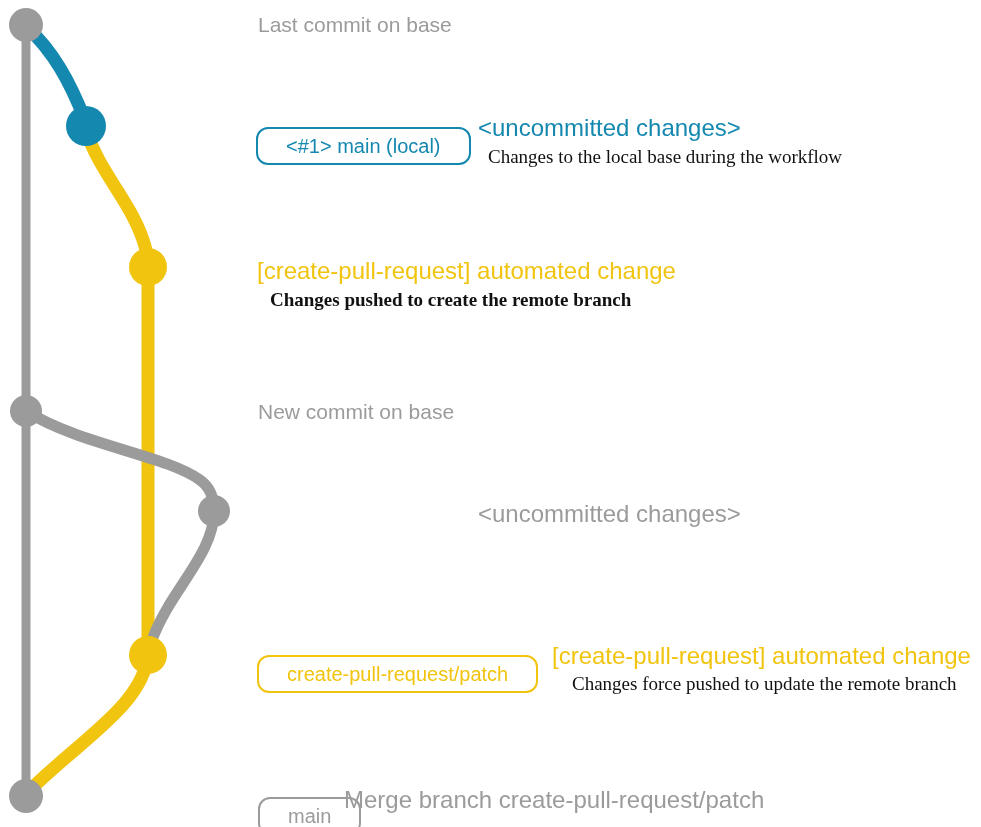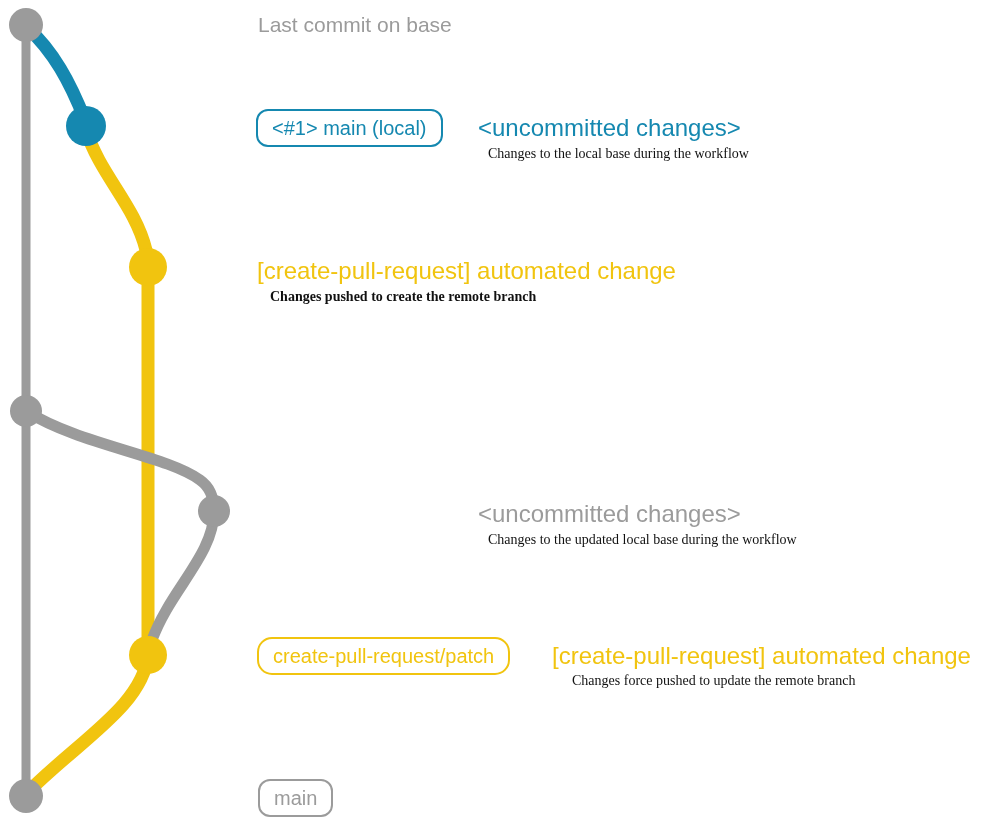--- a/index.html
+++ b/index.html
@@ -19,30 +19,31 @@
   .dot-gray{fill:var(--c-gray);}
   .dot-blue{fill:var(--c-blue);}
   .dot-yellow{fill:var(--c-yellow);}
 
   .note{position:absolute; font-size:21px; color:var(--c-gray); white-space:nowrap;}
   .title{position:absolute; font-size:24px; white-space:nowrap;}
   .title.blue{color:var(--c-blue);}
   .title.yellow{color:var(--c-yellow);}
   .title.gray{color:var(--c-gray);}
   .desc{
-    position:absolute; font-family:"Liberation Serif", serif; font-size:14px;
+    position:absolute; font-family:"Liberation Serif", serif; font-size:19px;
     color:var(--c-ink); white-space:nowrap;
   }
   .badge{
     position:absolute; display:inline-block; font-size:20px; line-height:1.3;
-    padding:4px 14px; border:2px solid; border-radius:12px; white-space:nowrap;
+    padding:4px 28px; border:2px solid; border-radius:12px; white-space:nowrap;
     background:var(--c-background);
+    margin-top:18px;
   }
   .badge.blue{color:var(--c-blue); border-color:var(--c-blue);}
-  .badge.yellow{color:var(--c-yellow); border-color:var(--c-yellow);border-radius:15px;}
+  .badge.yellow{color:var(--c-yellow); border-color:var(--c-yellow);}
   .badge.gray{color:var(--c-gray); border-color:var(--c-gray);}
 
   
   #r0-title{left:258px; top:13px;}
   #r1-badge{left:256px; top:109px;}
   #r1-title{left:478px; top:114px;}
   #r1-desc{left:488px; top:146px;}
   #r2-title{left:257px; top:257px;}
   #r2-desc{left:270px; top:289px;font-weight:bold;}
   #r3-title{left:258px; top:400px;}
@@ -81,23 +82,24 @@
 
   <div class="note" id="r0-title">Last commit on base</div>
 
   <div class="badge blue" id="r1-badge">&lt;#1&gt; main (local)</div>
   <div class="title blue" id="r1-title">&lt;uncommitted changes&gt;</div>
   <div class="desc" id="r1-desc">Changes to the local base during the workflow</div>
 
   <div class="title yellow" id="r2-title">[create-pull-request] automated change</div>
   <div class="desc" id="r2-desc">Changes pushed to create the remote branch</div>
 
+  <div class="note" id="r3-title">New commit on base</div>
 
   <div class="title gray" id="r4-title">&lt;uncommitted changes&gt;</div>
-  <div class="desc" id="r4-desc">Changes to the updated local base during the workflow</div>
 
   <div class="badge yellow" id="r5-badge">create-pull-request/patch</div>
   <div class="title yellow" id="r5-title">[create-pull-request] automated change</div>
   <div class="desc" id="r5-desc">Changes force pushed to update the remote branch</div>
 
   <div class="badge gray" id="r6-badge">main</div>
+  <div class="title gray" id="r6-title">Merge branch create-pull-request/patch</div>
 
 </div>
 
 </body></html>

